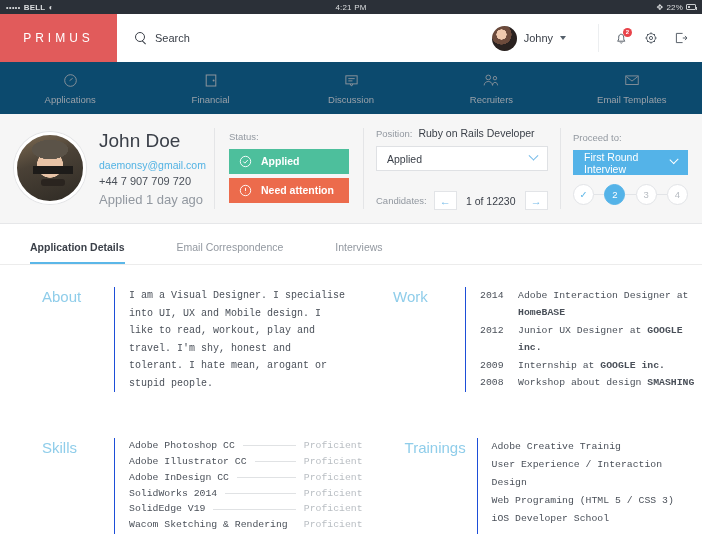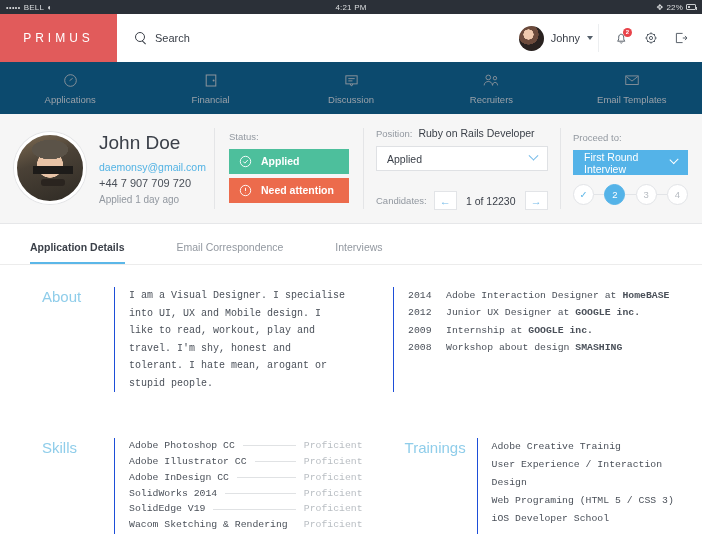--- a/index.html
+++ b/index.html
@@ -10,21 +10,21 @@
     overflow: hidden;
   }
   .app { width: 702px; height: 534px; position: relative; background: #fff; }
 
   
   .statusbar {
     height: 14px; background: #2b3038; color: #dcdee0;
     display: flex; align-items: center; padding: 0 6px;
     font-size: 8px; letter-spacing: .2px;
   }
-  .sb-left { display: flex; align-items: center; gap: 3px; }
+  .sb-left { display: flex; align-items: center; gap: 3px; font-weight: bold; }
   .sb-dots { letter-spacing: .5px; font-size: 7px; }
   .sb-center { position: absolute; left: 0; right: 0; text-align: center; font-size: 8px; }
   .sb-right { margin-left: auto; display: flex; align-items: center; gap: 3px; position: relative; z-index:2;}
   .wifi { font-size: 8px; }
   .batt { width: 10px; height: 6px; border: 1px solid #c9cccf; border-radius: 1px; position: relative; display:inline-block;}
   .batt::after { content:''; position:absolute; right:-2px; top:1.5px; width:1px; height:3px; background:#c9cccf;}
   .batt i { position:absolute; left:1px; top:1px; bottom:1px; width:2px; background:#c9cccf; display:block;}
 
   
   .header { height: 48px; display: flex; align-items: stretch; background: #fff; }
@@ -42,21 +42,21 @@
   .search-icon::after {
     content:''; position:absolute; left:7px; top:7.5px; width:5px; height:1.3px;
     background:#3b4049; transform: rotate(45deg); transform-origin: left center;
   }
   .search-input {
     border: none; outline: none; font-size: 11px; color: #3b4049;
     font-family: "Liberation Sans", sans-serif; width: 260px; background: transparent;
   }
   .search-input::placeholder { color: #3b4049; }
   .user-area { display: flex; align-items: center; padding-right: 14px; gap: 0; }
-  .user-block { display:flex; align-items:center; gap:7px; padding-right:5px; border-right:1px solid #eceef0; height:28px;}
+  .user-block { display:flex; align-items:center; gap:7px; padding-right:32px; border-right:1px solid #eceef0; height:28px;}
   .avatar-sm {
     width: 25px; height: 25px; border-radius: 50%; overflow:hidden; flex:none;
     background: radial-gradient(circle at 38% 34%, #f0c9ae 0 22%, #6d4b3c 23% 44%, #2a2220 45% 100%);
     box-shadow: inset 0 0 0 1px rgba(0,0,0,.06);
   }
   .uname { font-size: 11px; color: #3b4049; }
   .caret-dn { width:0;height:0;border-left:3.5px solid transparent;border-right:3.5px solid transparent;border-top:4px solid #55606b;}
   .icon-btns { display:flex; align-items:center; gap:16px; padding-left:16px; }
   .bell { width:13px; height:14px; position:relative; }
   .bell svg { display:block; }
@@ -96,21 +96,21 @@
       radial-gradient(circle at 9px 4px, #1d1b19 0 45%, transparent 46%),
       radial-gradient(circle at 31px 4px, #1d1b19 0 45%, transparent 46%);
   }
   .avatar-lg::after {
     content:''; position:absolute; left:24px; top:44px; width:24px; height:7px; border-radius:3px;
     background:#2a241f;
   }
   .p-name { font-size: 19px; color: #3b4049; font-weight: 400; line-height: 1.2; }
   .p-mail { font-size: 10.5px; color: #53b3e4; margin-top: 7px; }
   .p-phone { font-size: 11px; color: #4a5059; margin-top: 4px; }
-  .p-ago { font-size: 10px; color: #9298a0; margin-top: 5px; }
+  .p-ago { font-size: 13px; color: #9298a0; margin-top: 5px; }
 
   .vdiv { width:1px; align-self:stretch; background:#e4e5e7; margin: 14px 0; }
 
   .p-status { width: 148px; padding: 0 14px; }
   .sec-label { font-size: 9.5px; color: #9298a0; margin-bottom: 7px; }
   .st-btn {
     height: 25px; display:flex; align-items:center; color:#fff; font-size:10.5px;
     font-weight:bold; margin-bottom: 4px; cursor:pointer;
   }
   .st-applied { background: #4dbf9c; }
@@ -373,20 +373,21 @@
 
     <div class="row">
       <div class="col">
         <div class="sec-title">About</div>
         <div class="sec-body">
           <p class="about-p">I am a Visual Designer. I specialise into UI, UX and Mobile design. I like to read, workout, play and travel. I'm shy, honest and tolerant. I hate mean, arogant or stupid people.</p>
         </div>
       </div>
 
       <div class="col">
+        <div class="sec-title">Work</div>
         <div class="sec-body">
           <div class="work-line">
             <span class="work-year">2014</span>
             <span><span>Adobe Interaction Designer at </span><span class="work-b">HomeBASE</span></span>
           </div>
           <div class="work-line">
             <span class="work-year">2012</span>
             <span><span>Junior UX Designer at </span><span class="work-b">GOOGLE inc.</span></span>
           </div>
           <div class="work-line">

